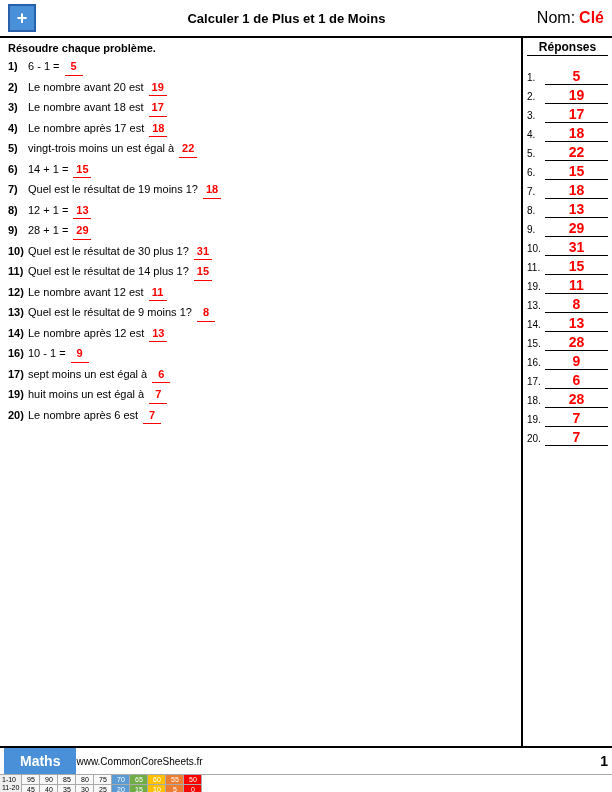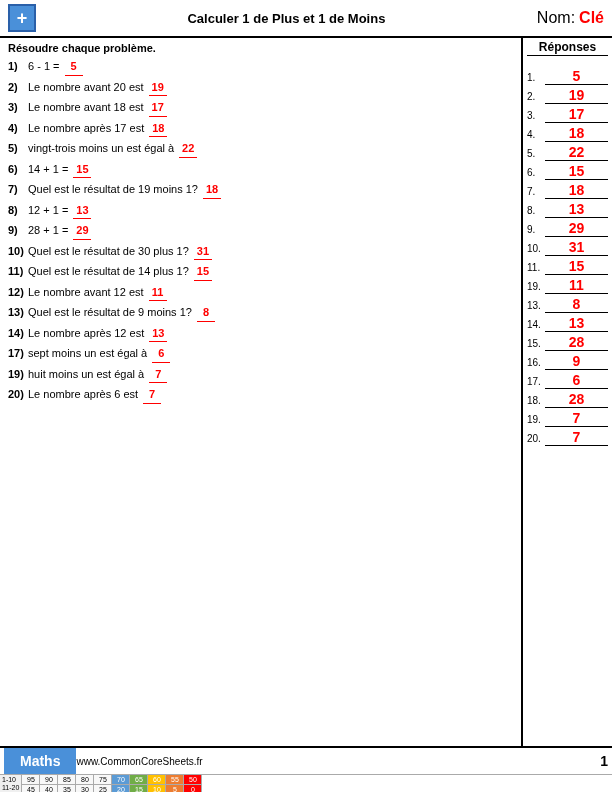--- a/index.html
+++ b/index.html
@@ -226,20 +226,24 @@
           <span class="problem-num">12)</span>
           <span class="problem-text">Le nombre avant 12 est <span class="answer-underline">11</span></span>
         </div>
         <div class="problem-row">
           <span class="problem-num">13)</span>
           <span class="problem-text">Quel est le résultat de 9 moins 1? <span class="answer-underline">8</span></span>
         </div>
         <div class="problem-row">
           <span class="problem-num">14)</span>
           <span class="problem-text">Le nombre après 12 est <span class="answer-underline">13</span></span>
+        </div>
+        <div class="problem-row">
+          <span class="problem-num">16)</span>
+          <span class="problem-text">10 - 1 = <span class="answer-underline">9</span></span>
         </div>
         <div class="problem-row">
           <span class="problem-num">17)</span>
           <span class="problem-text">sept moins un est égal à <span class="answer-underline">6</span></span>
         </div>
         <div class="problem-row">
           <span class="problem-num">19)</span>
           <span class="problem-text">huit moins un est égal à <span class="answer-underline">7</span></span>
         </div>
         <div class="problem-row">

